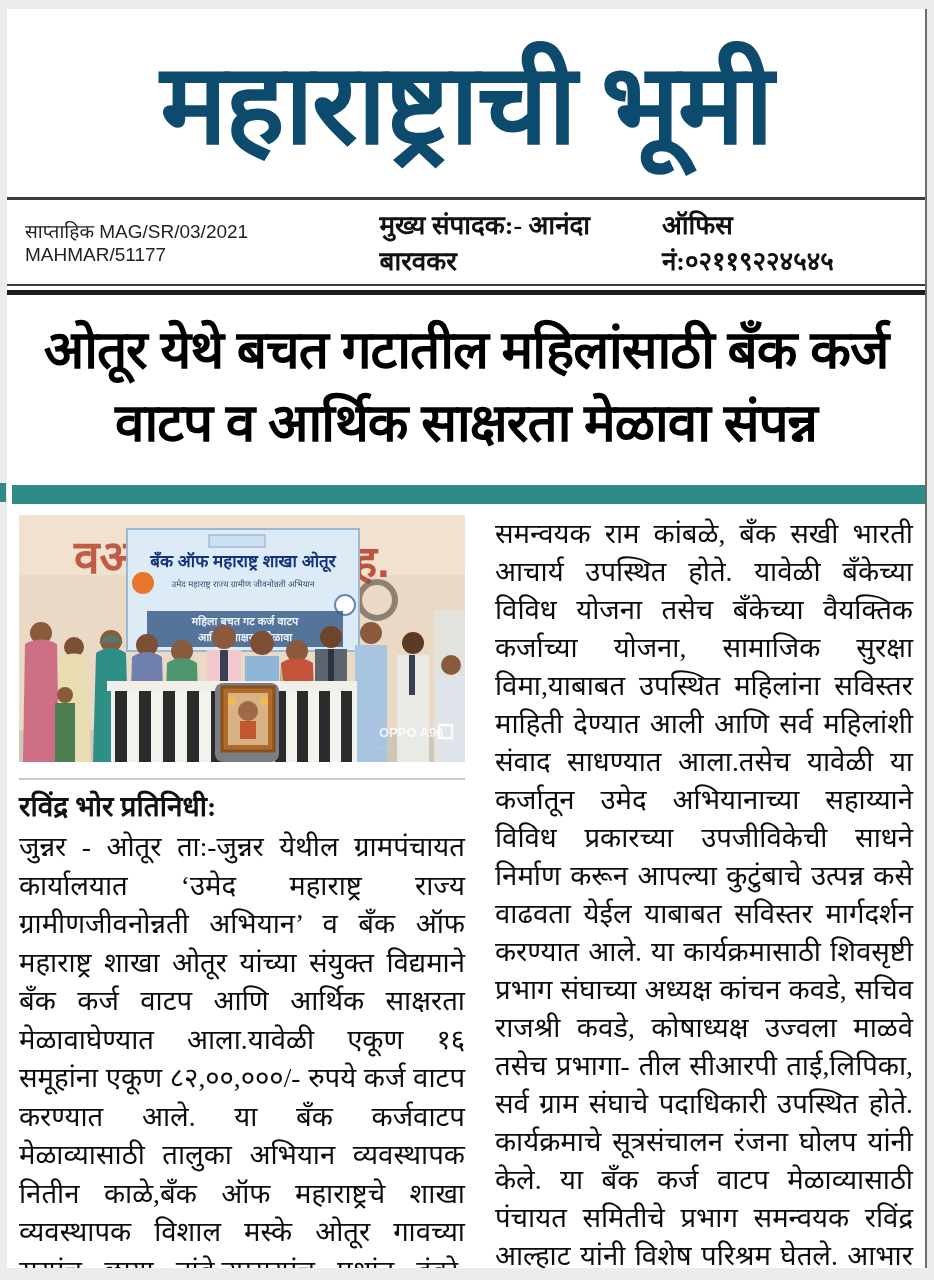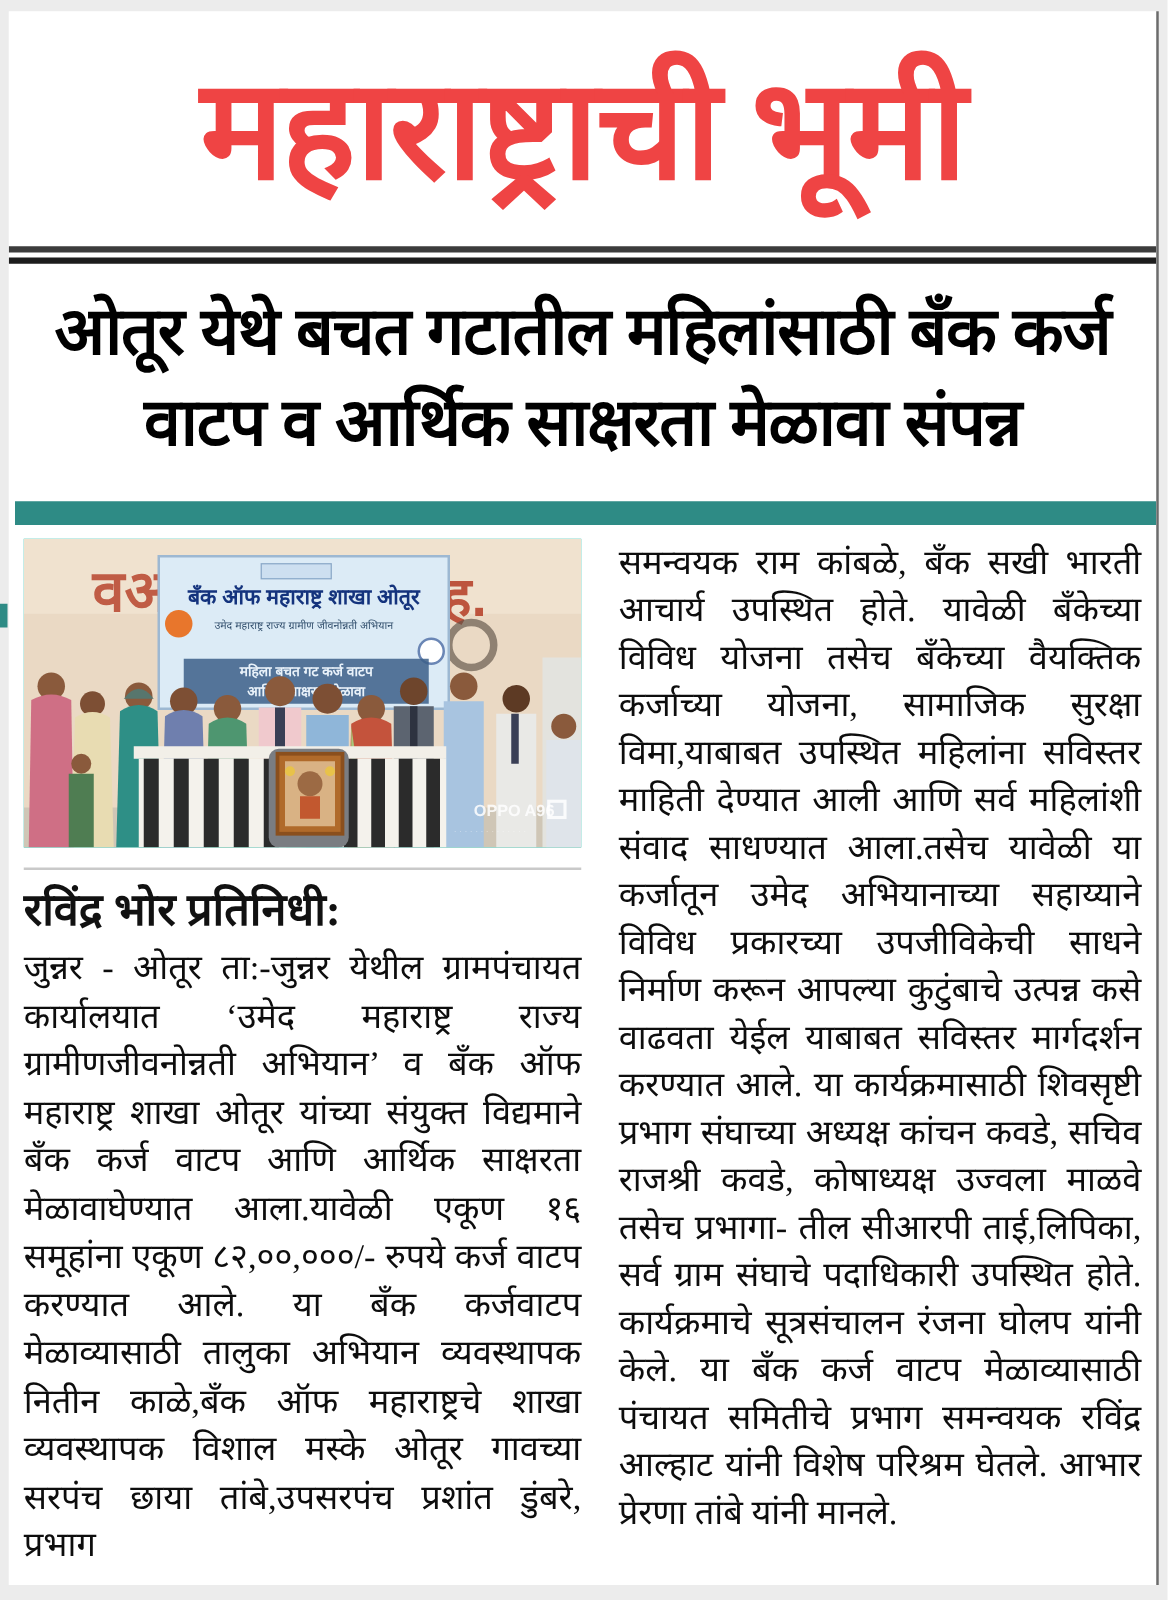--- a/index.html
+++ b/index.html
@@ -40,45 +40,50 @@
   }
   .headline .hl{white-space:nowrap;display:inline-block;}
   
   .teal-bar{height:19px;margin:26px 0 0 5px;background:#2e8b85;}
   .teal-edge{position:absolute;left:0;top:483px;width:6px;height:19px;background:#2e8b85;}
   
   .content{display:flex;gap:30px;padding:11px 12px 0 12px;}
   .col-left{width:446px;flex:0 0 446px;}
   .col-right{flex:1;min-width:0;}
   .photo{
-    margin:0;position:relative;width:446px;height:247px;overflow:hidden;background:#14b8a6;
+    margin:0;position:relative;width:446px;height:247px;overflow:hidden;background:#5eead4;
   }
   .photo svg{display:block;}
   .photo-sep{border:none;border-top:2px solid #c9c9c9;margin:16px 0 4px 0;}
   .byline{
-    margin:6px 0 4px 0;font-size:36px;font-weight:700;
+    margin:6px 0 4px 0;font-size:28px;font-weight:700;
     font-family:"Liberation Serif",serif;
   }
   .body-text{
     margin:2px 0 0 0;font-size:27.5px;line-height:38.5px;text-align:justify;
     font-family:"Liberation Serif",serif;color:#0d0d0d;
   }
   .col-right .body-text{margin-top:0;line-height:38px;}
 </style>
 </head>
 <body>
 
 <div class="page">
 
   <header class="masthead">
-    <h1 style="color:#ef4444">महाराष्ट्राची भूमी</h1>
+    <h1 style="color:#0c4a6e">महाराष्ट्राची भूमी</h1>
   </header>
 
   <div class="rule-a"></div>
 
+  <div class="info-row">
+    <span class="info-left">साप्ताहिक MAG/SR/03/2021 MAHMAR/51177</span>
+    <span class="info-mid">मुख्य संपादक:- आनंदा बारवकर</span>
+    <span class="info-right">ऑफिस नं:०२११९२२४५४५</span>
+  </div>
 
   <div class="rule-b"></div>
   <div class="rule-c"></div>
 
   <h2 class="headline">
     <span class="hl">ओतूर येथे बचत गटातील महिलांसाठी बँक कर्ज</span><br>
     <span class="hl">वाटप व आर्थिक साक्षरता मेळावा संपन्न</span>
   </h2>
 
   <div class="teal-bar"></div>

